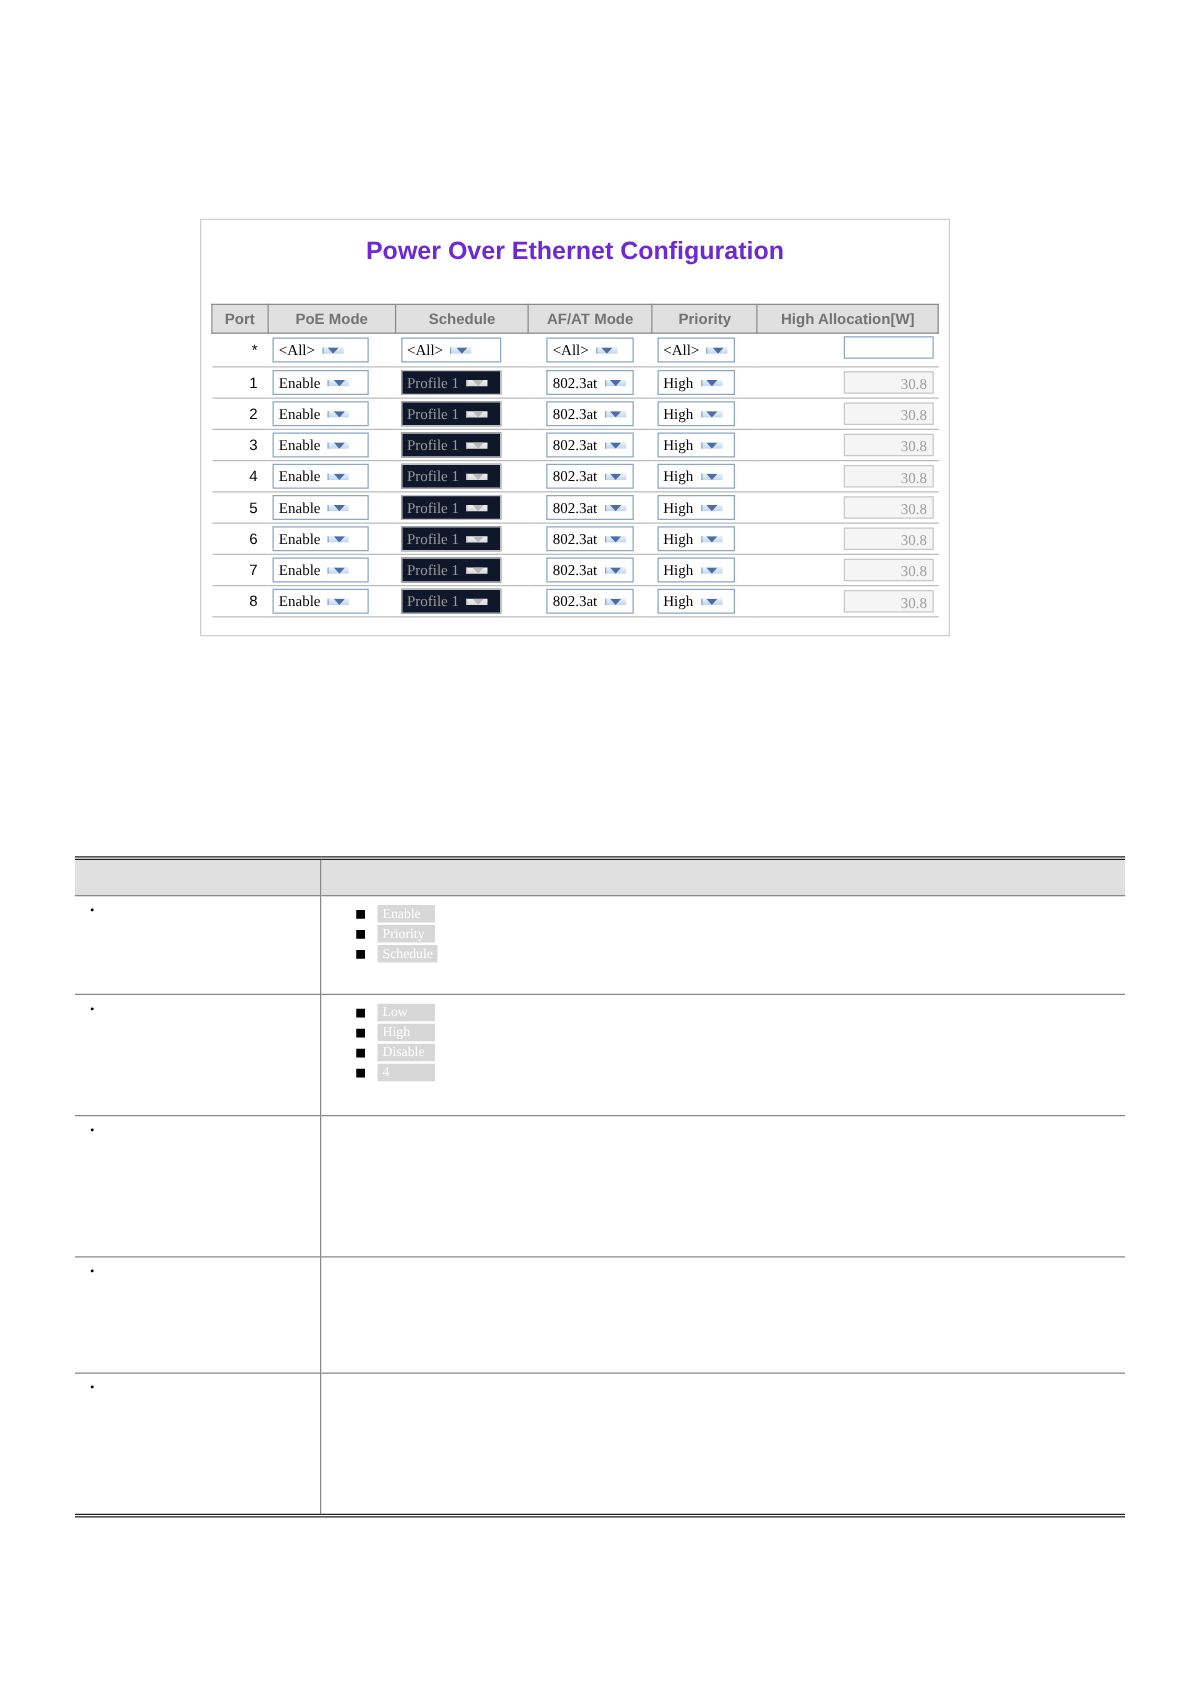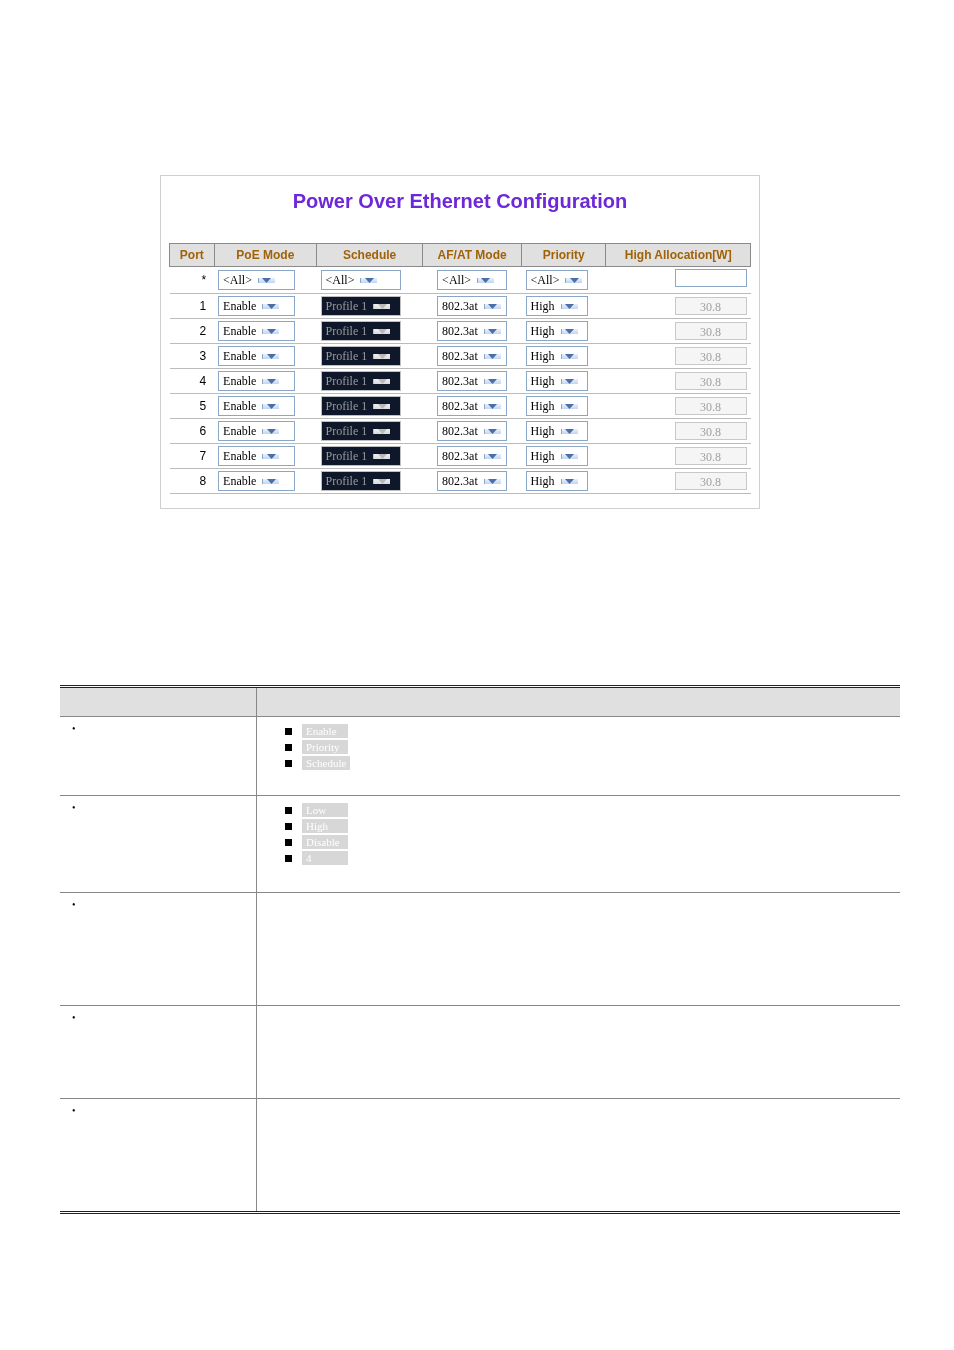--- a/index.html
+++ b/index.html
@@ -38,21 +38,21 @@
     border-collapse: collapse;
     margin: 0 8px;
     width: calc(100% - 16px);
   }
   table.poe th {
     background: #e0e0e0;
     border: 1px solid #8a8a8a;
     font-family: Verdana, Arial, sans-serif;
     font-size: 12px;
     font-weight: bold;
-    color: #a16207;
+    color: #737373;
     padding: 4px 6px;
     text-align: center;
   }
   table.poe td {
     border-bottom: 1px solid #bbb;
     padding: 2px 4px;
     vertical-align: middle;
     white-space: nowrap;
   }
   table.poe td:first-child {
@@ -97,21 +97,21 @@
   .chev { fill:#4b6ea9; }
   .sel-wrap.disabled .chev { fill:#b8b8b8; }
   .num-input {
     display: inline-block;
     border: 1px solid #c8c8c8;
     background: #f5f5f5;
     color: #a0a0a0;
     height: 18px;
     line-height: 18px;
     width: 72px;
-    text-align: center;
+    text-align: right;
     padding: 0 4px;
     font-size: 12px;
     box-sizing: border-box;
   }
   .num-input.blank {
     background: #fff;
     border: 1px solid #8aa7c7;
   }
   td.right { text-align: right; }
   td.center-cell { text-align: center; }

